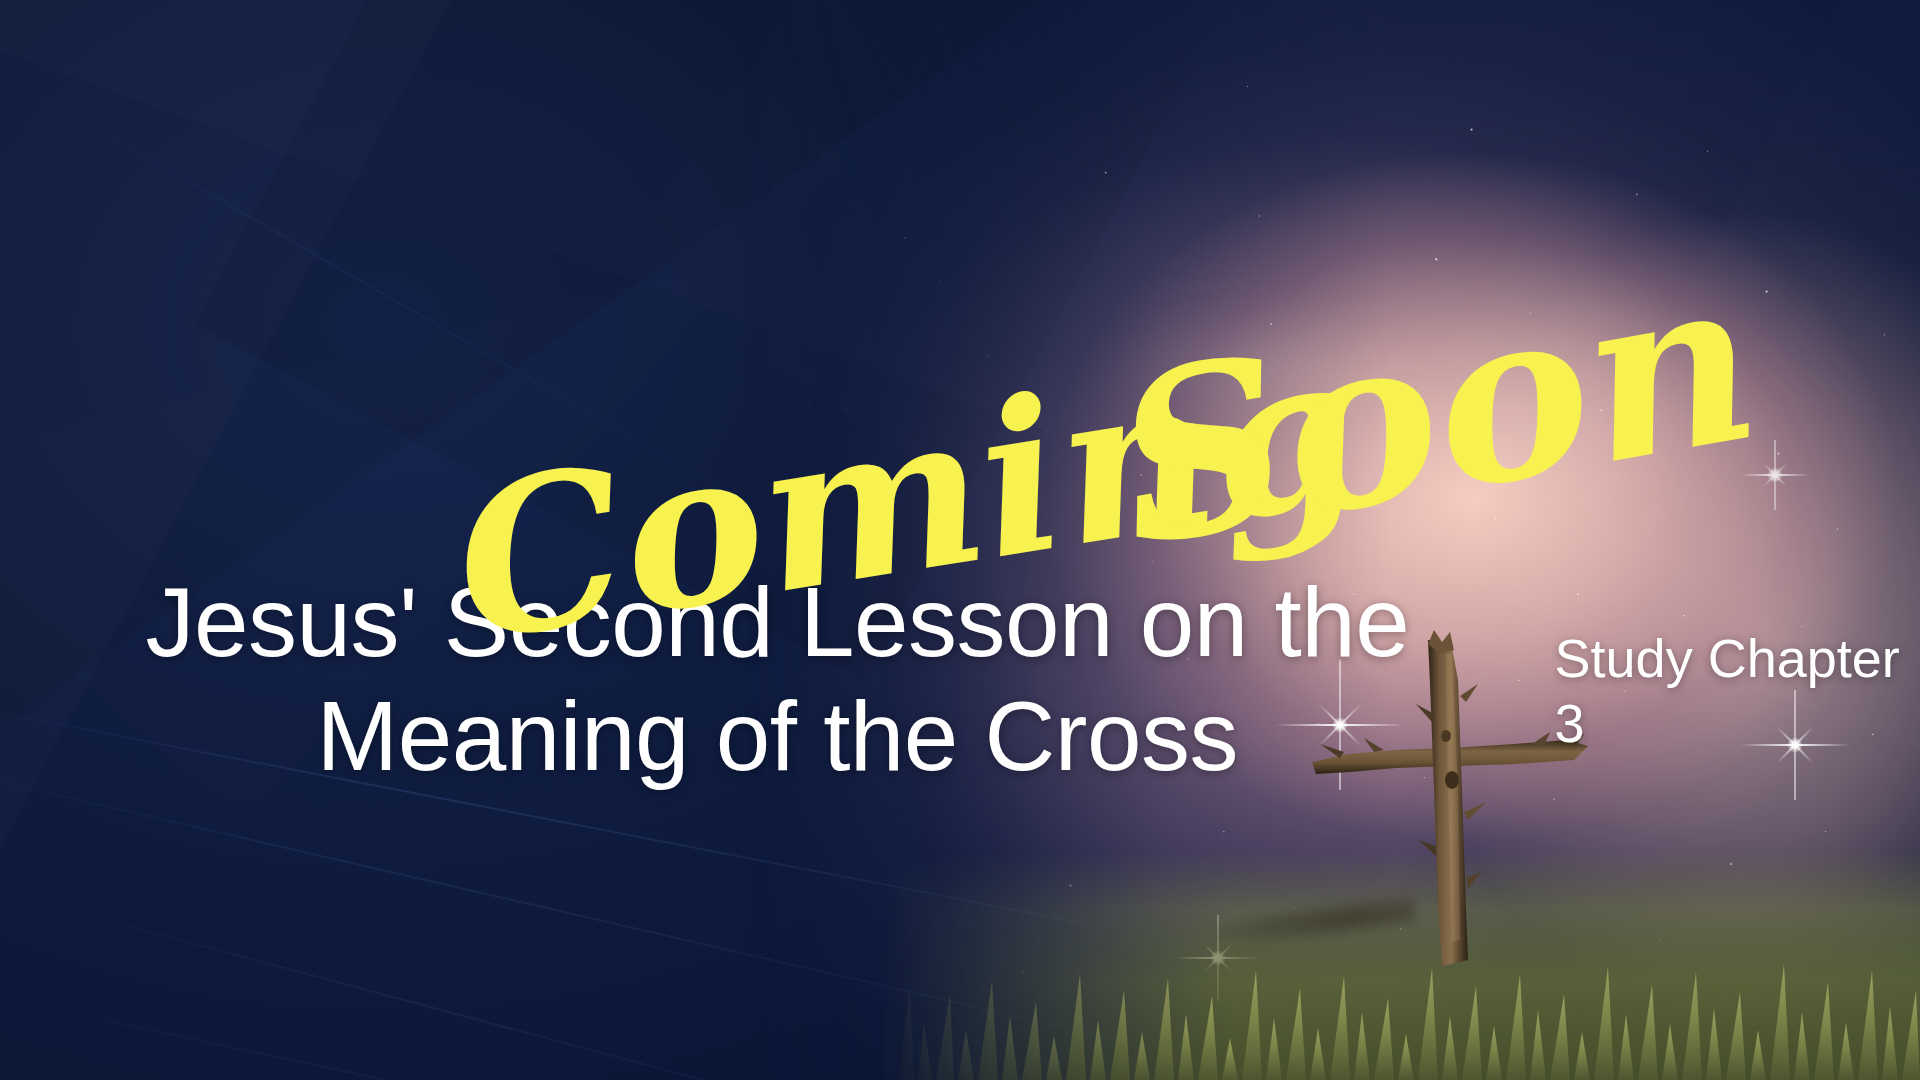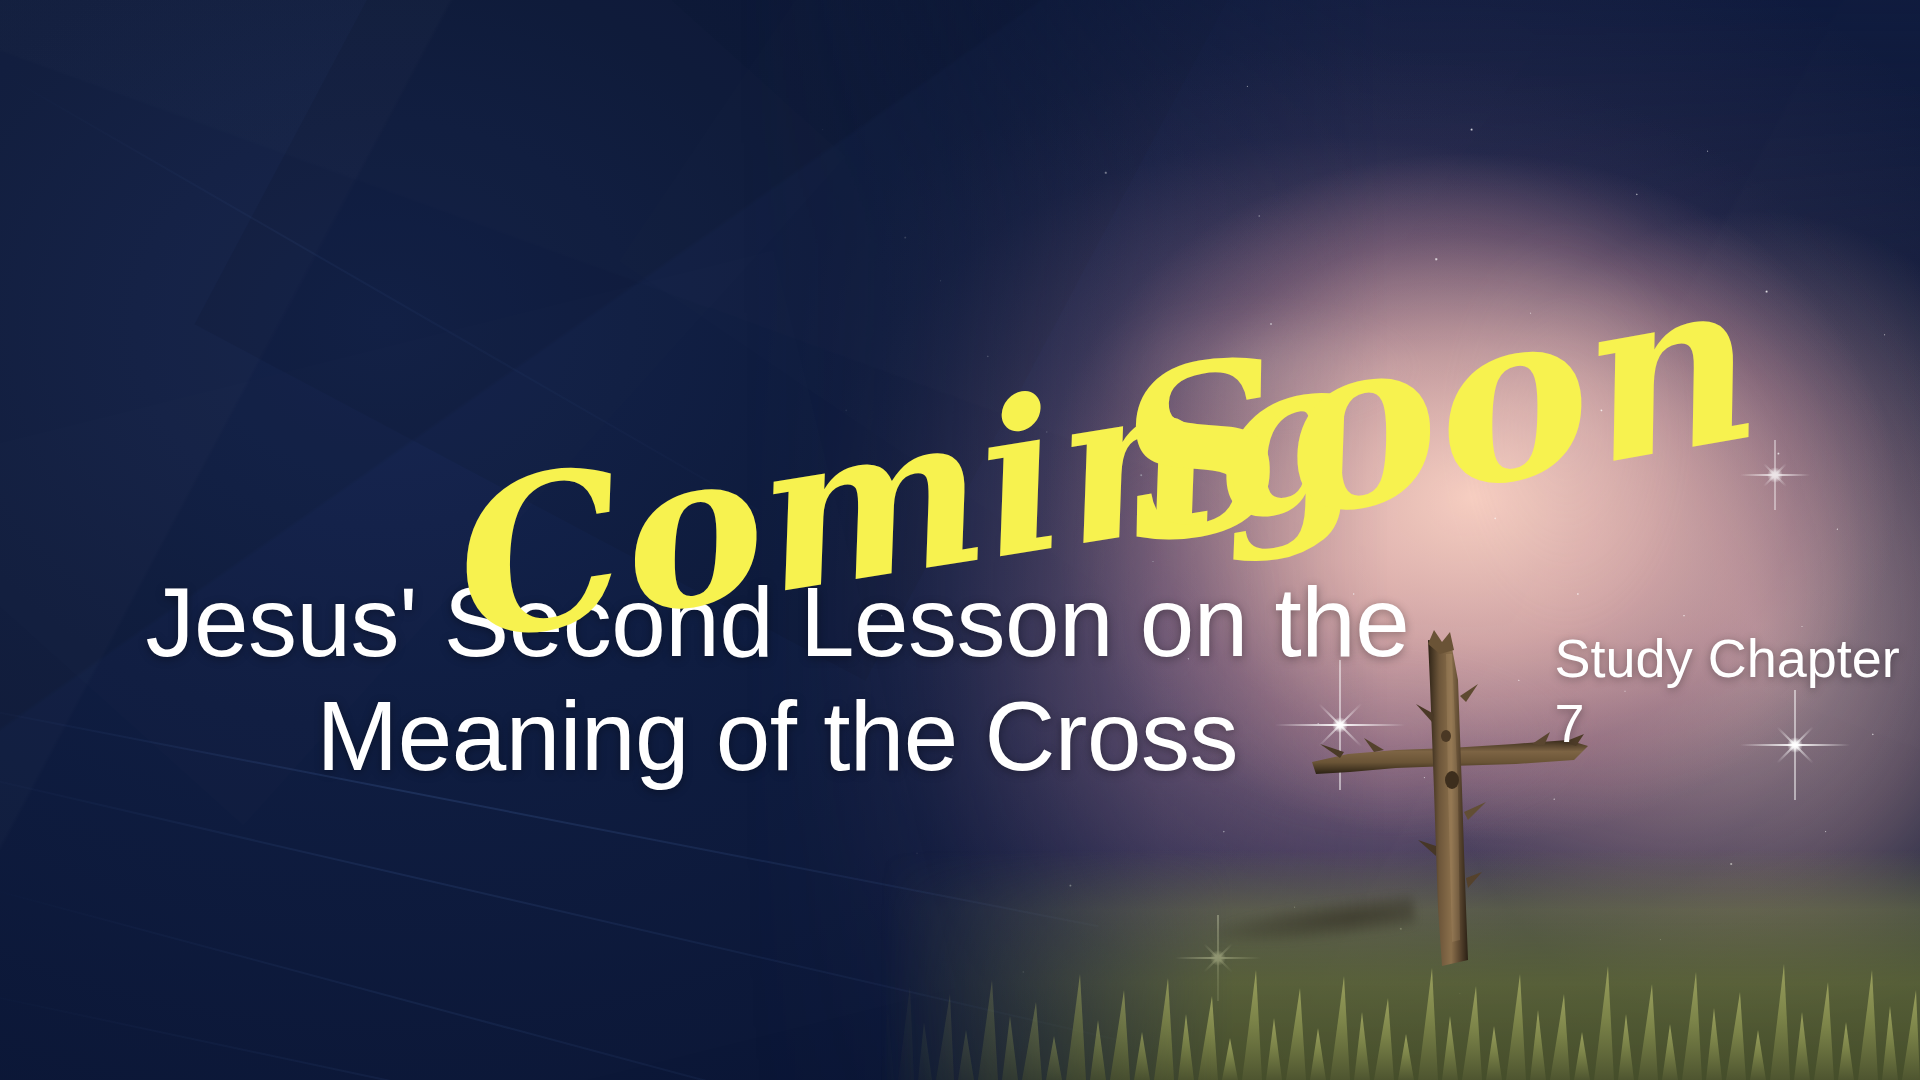--- a/index.html
+++ b/index.html
@@ -409,21 +409,21 @@
 
       <path d="M146 14 L152 14 L158 150 L160 300 L152 302 L148 150 Z" fill="rgba(190,160,120,.22)"></path>
 
       <ellipse cx="152" cy="140" rx="7" ry="9" fill="#3d2e1d"></ellipse>
       <ellipse cx="146" cy="96" rx="5" ry="6" fill="#4a3824"></ellipse>
     </svg>
   </div>
 
   <div class="text-layer">
     <div class="title">Jesus' Second Lesson on the Meaning of the Cross</div>
-    <div class="subtitle">Study Chapter 7</div>
+    <div class="subtitle">Study Chapter 3</div>
   </div>
 
   <div class="stamp">
     <svg viewBox="0 0 1920 1080" aria-hidden="true">
       <text class="stamp-word" x="470" y="640" font-size="210" transform="rotate(-9 470 640)">Coming</text>
       <text class="stamp-word" x="1135" y="545" font-size="230" transform="rotate(-10 1135 545)">Soon</text>
     </svg>
   </div>
 
 </div>

